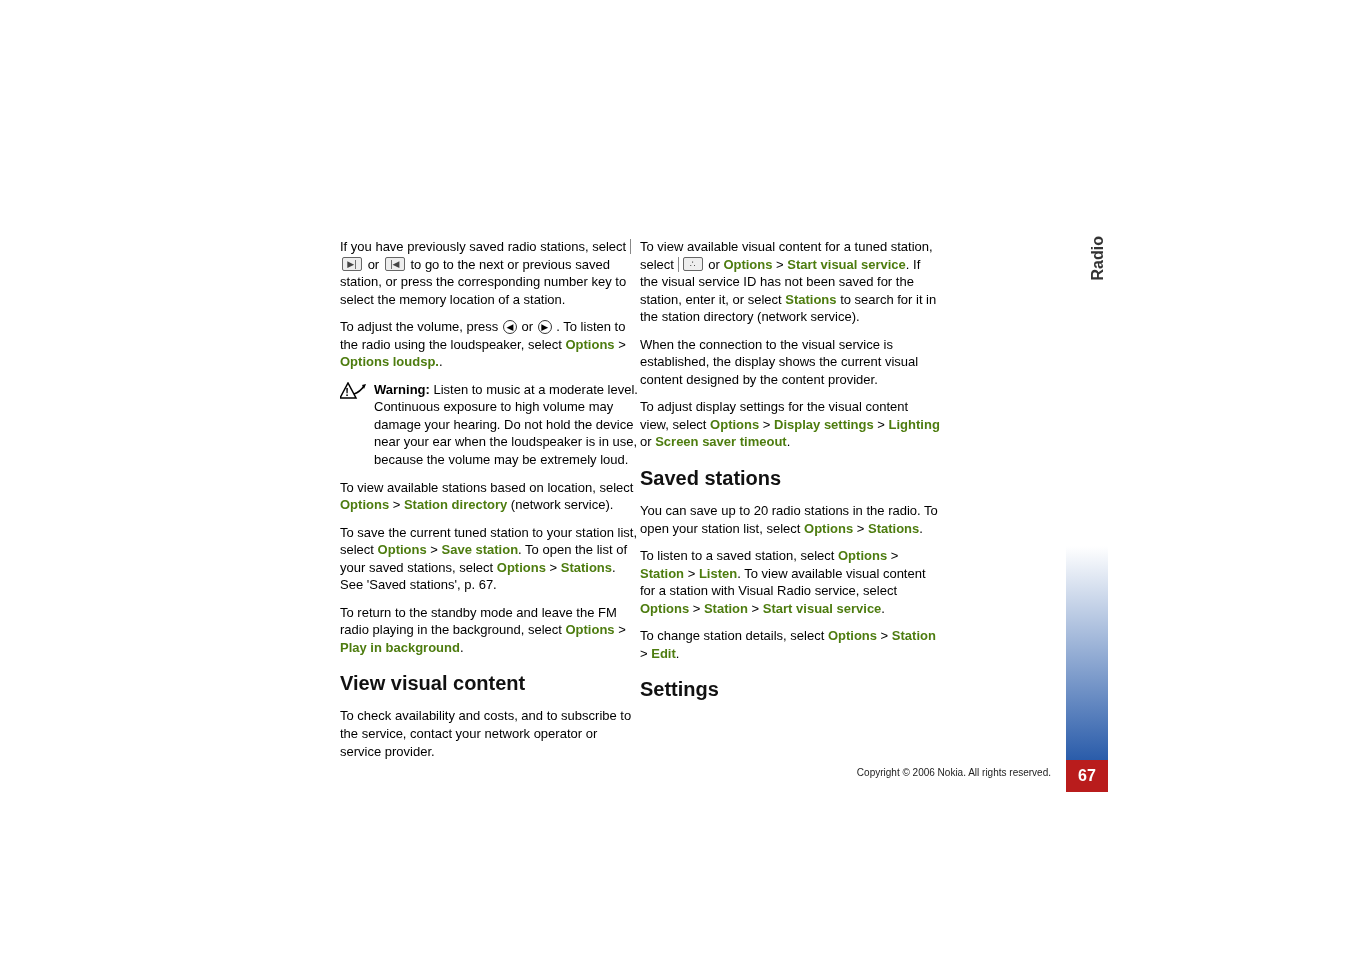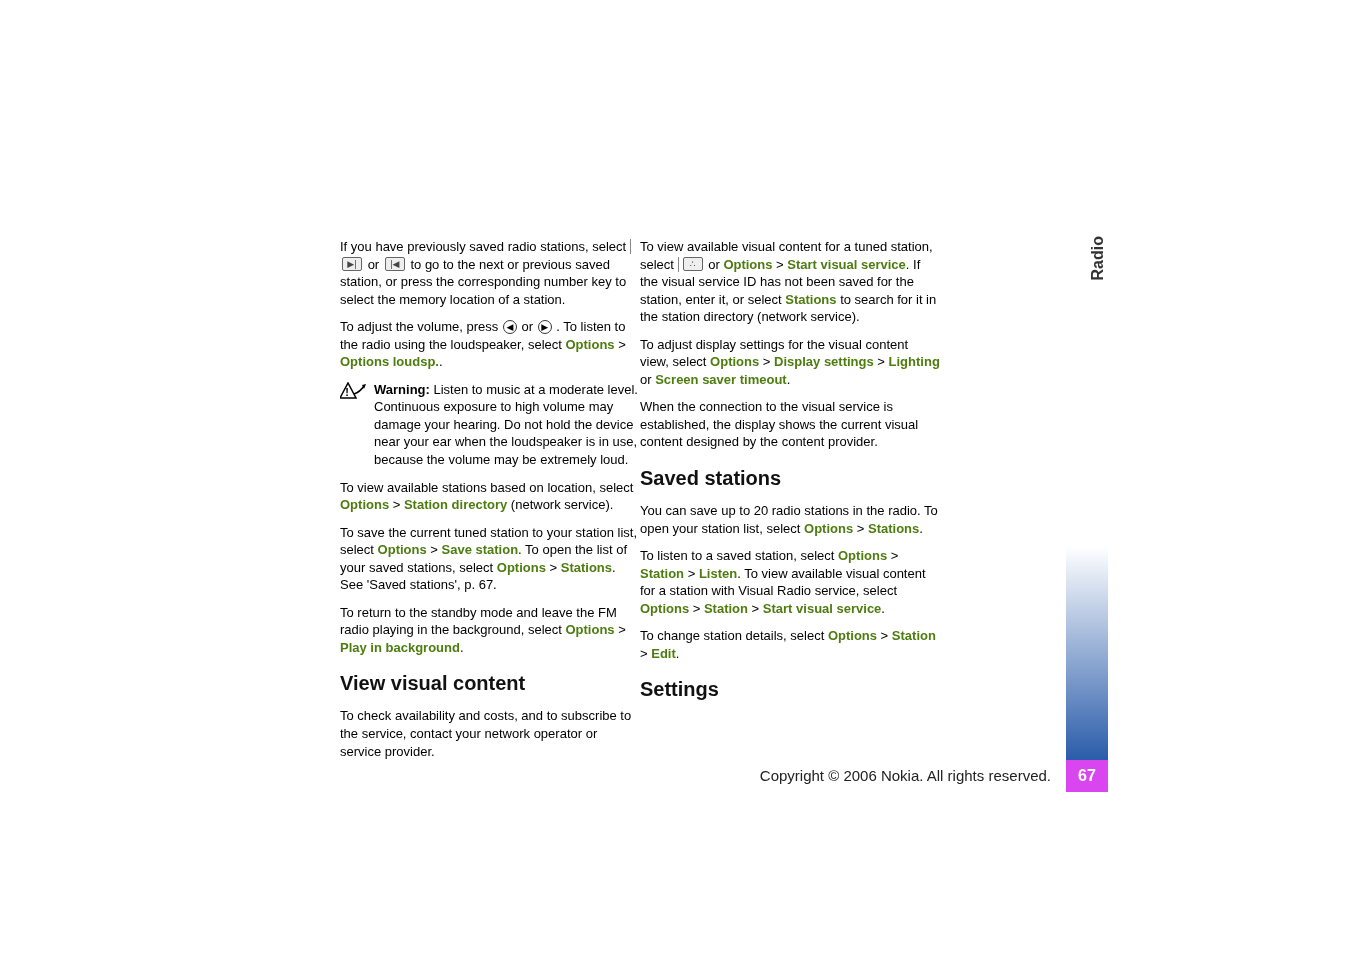--- a/index.html
+++ b/index.html
@@ -104,33 +104,33 @@
     width: 42px;
     height: 475px;
     background: linear-gradient(to bottom, #ffffff 0%, #ffffff 55%, #2a5caa 100%);
   }
   .page-number-box {
     position: absolute;
     right: 243px;
     top: 760px;
     width: 42px;
     height: 32px;
-    background: #d946ef;
+    background: #b91c1c;
     color: #fff;
     font-weight: bold;
     font-size: 16px;
     display: flex;
     align-items: center;
     justify-content: center;
   }
   .copyright {
     position: absolute;
     right: 300px;
     top: 767px;
-    font-size: 15px;
+    font-size: 10px;
     color: #222;
     padding-left: 32px;
   }
 </style>
 </head>
 <body>
 
 <div class="side-tab">Radio</div>
 <div class="gradient-bar"></div>
 <div class="page-number-box">67</div>
@@ -194,27 +194,27 @@
 
   <div class="col">
 
     <p>
       <span>To view available visual content for a tuned station, select </span>
       <span class="icon-separator"></span><span class="icon-box">∴</span>
       <span> or </span>
       <span class="link-bold">Options</span><span> &gt; </span><span class="link-bold">Start visual service</span><span>. If the visual service ID has not been saved for the station, enter it, or select </span><span class="link-bold">Stations</span><span> to search for it in the station directory (network service).</span>
     </p>
 
+    <p>When the connection to the visual service is established, the display shows the current visual content designed by the content provider.</p>
+
     <p>
       <span>To adjust display settings for the visual content view, select </span>
       <span class="link-bold">Options</span><span> &gt; </span><span class="link-bold">Display settings</span><span> &gt; </span><span class="link-bold">Lighting</span><span> or </span><span class="link-bold">Screen saver timeout</span><span>.</span>
     </p>
 
-    <p>When the connection to the visual service is established, the display shows the current visual content designed by the content provider.</p>
-
     <div class="h2">Saved stations</div>
 
     <p>
       <span>You can save up to 20 radio stations in the radio. To open your station list, select </span>
       <span class="link-bold">Options</span><span> &gt; </span><span class="link-bold">Stations</span><span>.</span>
     </p>
 
     <p>
       <span>To listen to a saved station, select </span>
       <span class="link-bold">Options</span><span> &gt; </span><span class="link-bold">Station</span><span> &gt; </span><span class="link-bold">Listen</span><span>. To view available visual content for a station with Visual Radio service, select </span><span class="link-bold">Options</span><span> &gt; </span><span class="link-bold">Station</span><span> &gt; </span><span class="link-bold">Start visual service</span><span>.</span>

